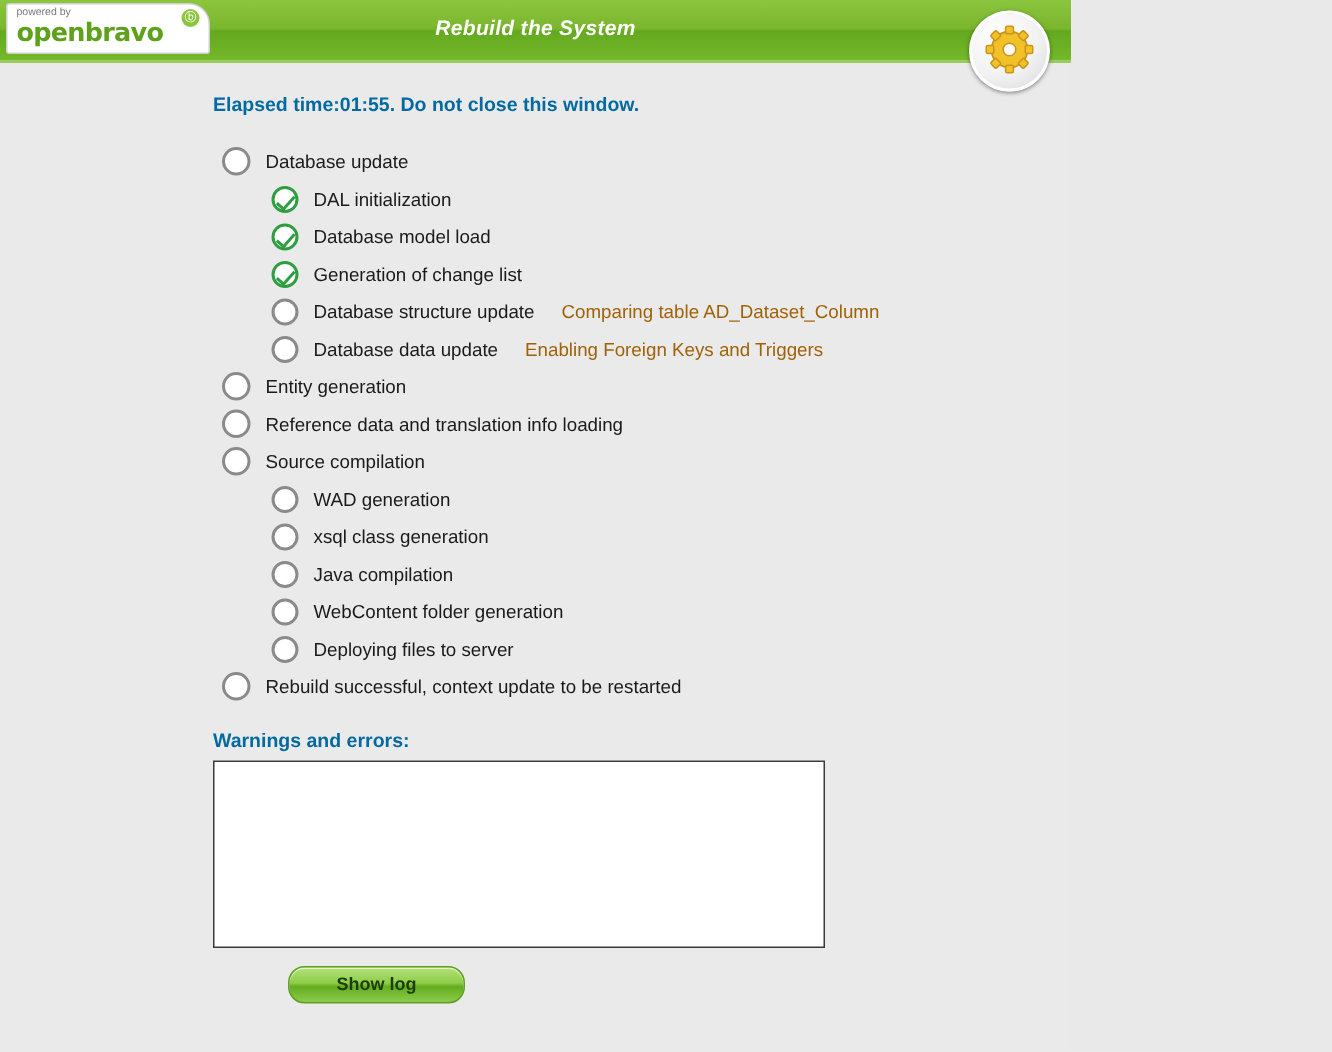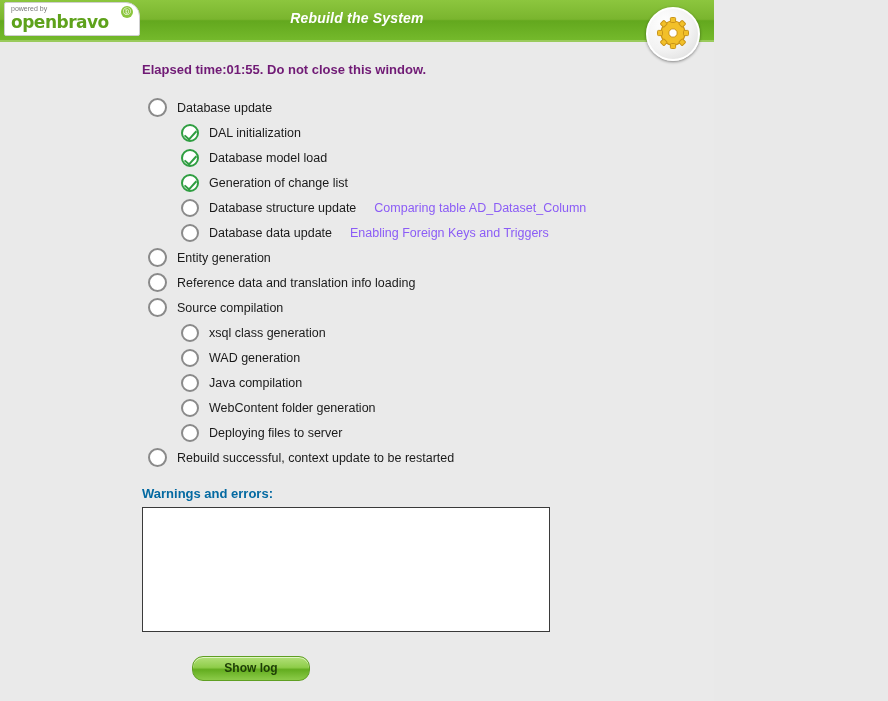--- a/index.html
+++ b/index.html
@@ -89,21 +89,21 @@
   .gear-btn svg { display:block; margin: 7px auto; }
 
   
   .content {
     padding: 14px 0 0 0;
   }
   .elapsed {
     margin: 6px 0 0 142px;
     font-size: 13px;
     font-weight: bold;
-    color: #701a75;
+    color: #0369a1;
   }
 
   .steps {
     margin-top: 18px;
   }
   .step {
     display: flex;
     align-items: center;
     height: 25px;
   }
@@ -140,21 +140,21 @@
   }
   .step-label {
     margin-left: 10px;
     font-size: 12.5px;
     color: #1a1a1a;
     white-space: nowrap;
   }
   .step-detail {
     margin-left: 18px;
     font-size: 12.5px;
-    color: #8b5cf6;
+    color: #a16207;
     white-space: nowrap;
   }
 
   .warn-title {
     margin: 16px 0 6px 142px;
     font-size: 13px;
     font-weight: bold;
     color: #0369a1;
   }
   .warn-box {
@@ -164,21 +164,21 @@
     background: #ffffff;
     border: 1px solid #3a3a3a;
     box-sizing: border-box;
     overflow: auto;
     font-size: 12px;
     padding: 3px;
     color: #222;
   }
 
   .showlog-wrap {
-    margin: 24px 0 0 152px;
+    margin: 12px 0 0 152px;
     padding-left: 40px;
   }
   .btn-showlog {
     display: inline-block;
     min-width: 88px;
     padding: 4px 14px 5px 14px;
     background: linear-gradient(to bottom, #b3e07a 0%, #8fcd4a 45%, #63ad1f 55%, #8ccb49 100%);
     border: 1px solid #5f9f23;
     border-radius: 11px;
     color: #1d3d06;
@@ -269,26 +269,26 @@
         <span class="step-label">Reference data and translation info loading</span>
       </div>
 
       <div class="step level1">
         <span class="radio"></span>
         <span class="step-label">Source compilation</span>
       </div>
 
       <div class="step level2">
         <span class="radio small"></span>
+        <span class="step-label">WAD generation</span>
+      </div>
+
+      <div class="step level2">
+        <span class="radio small"></span>
         <span class="step-label">xsql class generation</span>
-      </div>
-
-      <div class="step level2">
-        <span class="radio small"></span>
-        <span class="step-label">WAD generation</span>
       </div>
 
       <div class="step level2">
         <span class="radio small"></span>
         <span class="step-label">Java compilation</span>
       </div>
 
       <div class="step level2">
         <span class="radio small"></span>
         <span class="step-label">WebContent folder generation</span>

